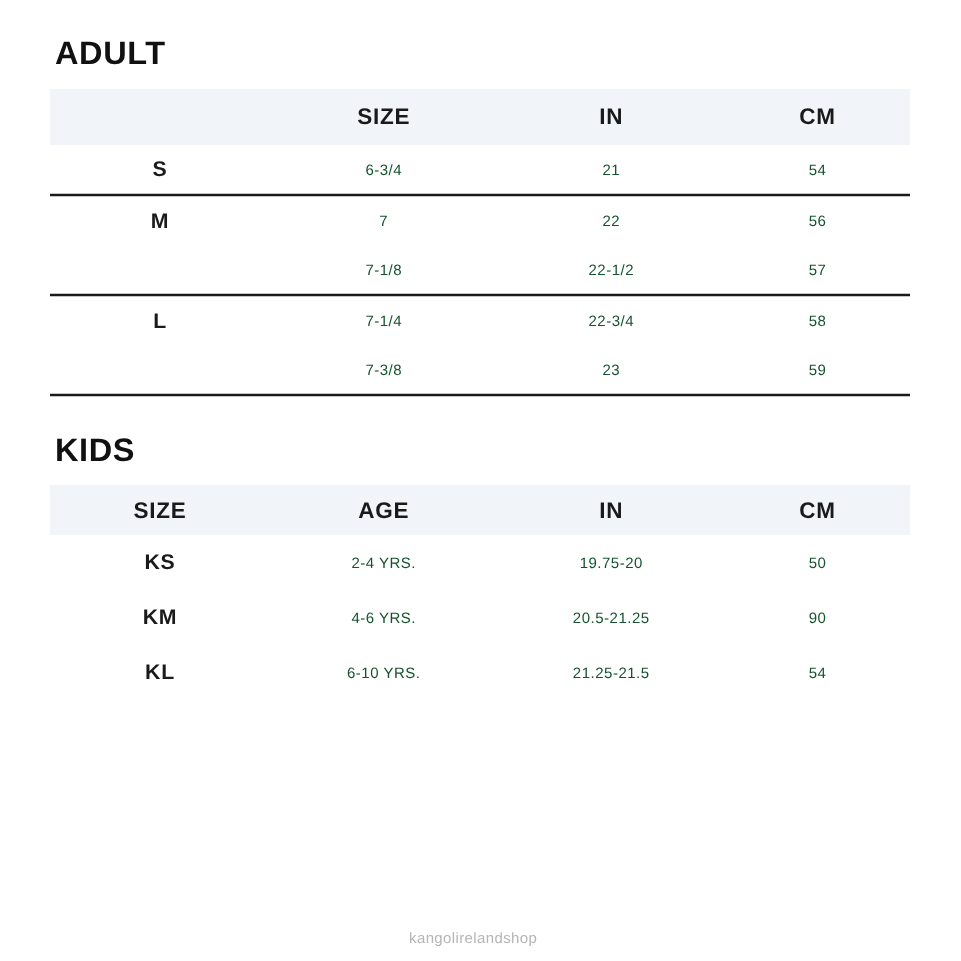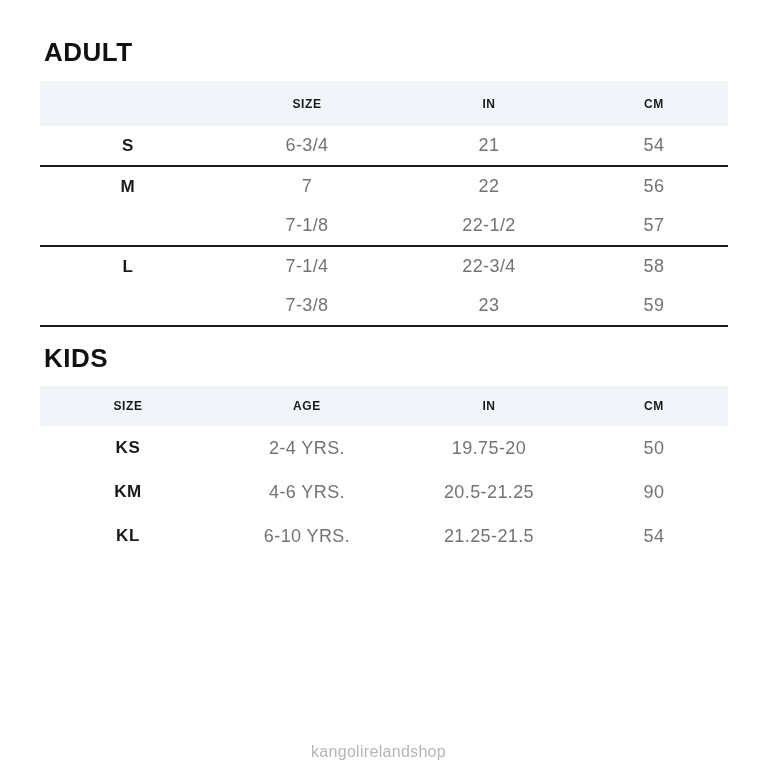--- a/index.html
+++ b/index.html
@@ -13,66 +13,66 @@
     overflow: hidden;
   }
   .section-heading {
     margin: 0;
     padding: 0 0 0 44px;
     font-size: 26px;
     font-weight: bold;
     letter-spacing: 0.5px;
     color: #111111;
   }
-  .heading-adult { padding-top: 37px; }
-  .heading-kids  { padding-top: 16px; }
+  .heading-adult { padding-top: 27px; }
+  .heading-kids  { padding-top: 28px; }
   .size-table {
     width: 688px;
     margin-left: 40px;
   }
   .t-row {
     display: grid;
     grid-template-columns: 176px 182px 182px 148px;
     align-items: center;
     text-align: center;
   }
   .header-row {
     background: #f1f5f9;
     height: 45px;
     margin-top: 13px;
   }
   .header-row .cell {
     font-weight: bold;
-    font-size: 12px;
+    font-size: 18px;
     letter-spacing: 0.6px;
     color: #1a1a1a;
   }
   .kids-header { height: 40px; margin-top: 12px; }
   .data-row { height: 39px; }
   .kids-table .data-row { height: 44px; }
   .cell {
-    font-size: 18px;
+    font-size: 12px;
     letter-spacing: 0.4px;
-    color: #737373;
+    color: #14532d;
     white-space: nowrap;
   }
   .cell.row-label {
     font-weight: bold;
     font-size: 17px;
     letter-spacing: 0.6px;
     color: #1a1a1a;
   }
   .t-group { border-bottom: 2px solid #1a1a1a; }
   .watermark {
     position: absolute;
     left: 0;
     right: 12px;
     top: 743px;
     text-align: center;
-    font-size: 16px;
+    font-size: 12px;
     letter-spacing: 0.3px;
     color: #b5b5b5;
   }
 </style>
 </head>
 <body>
 
 <div class="page">
 
   <h1 class="section-heading heading-adult">ADULT</h1>

